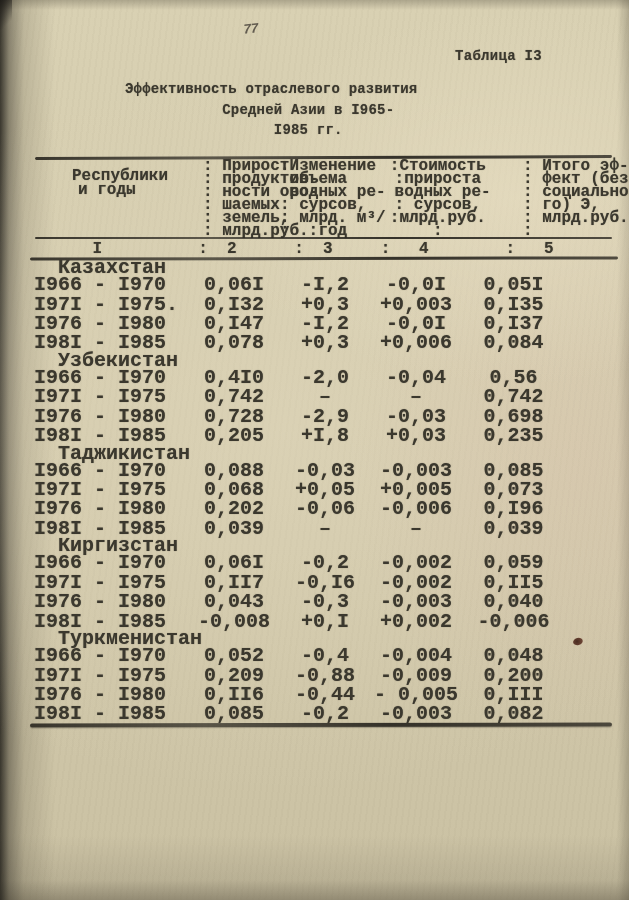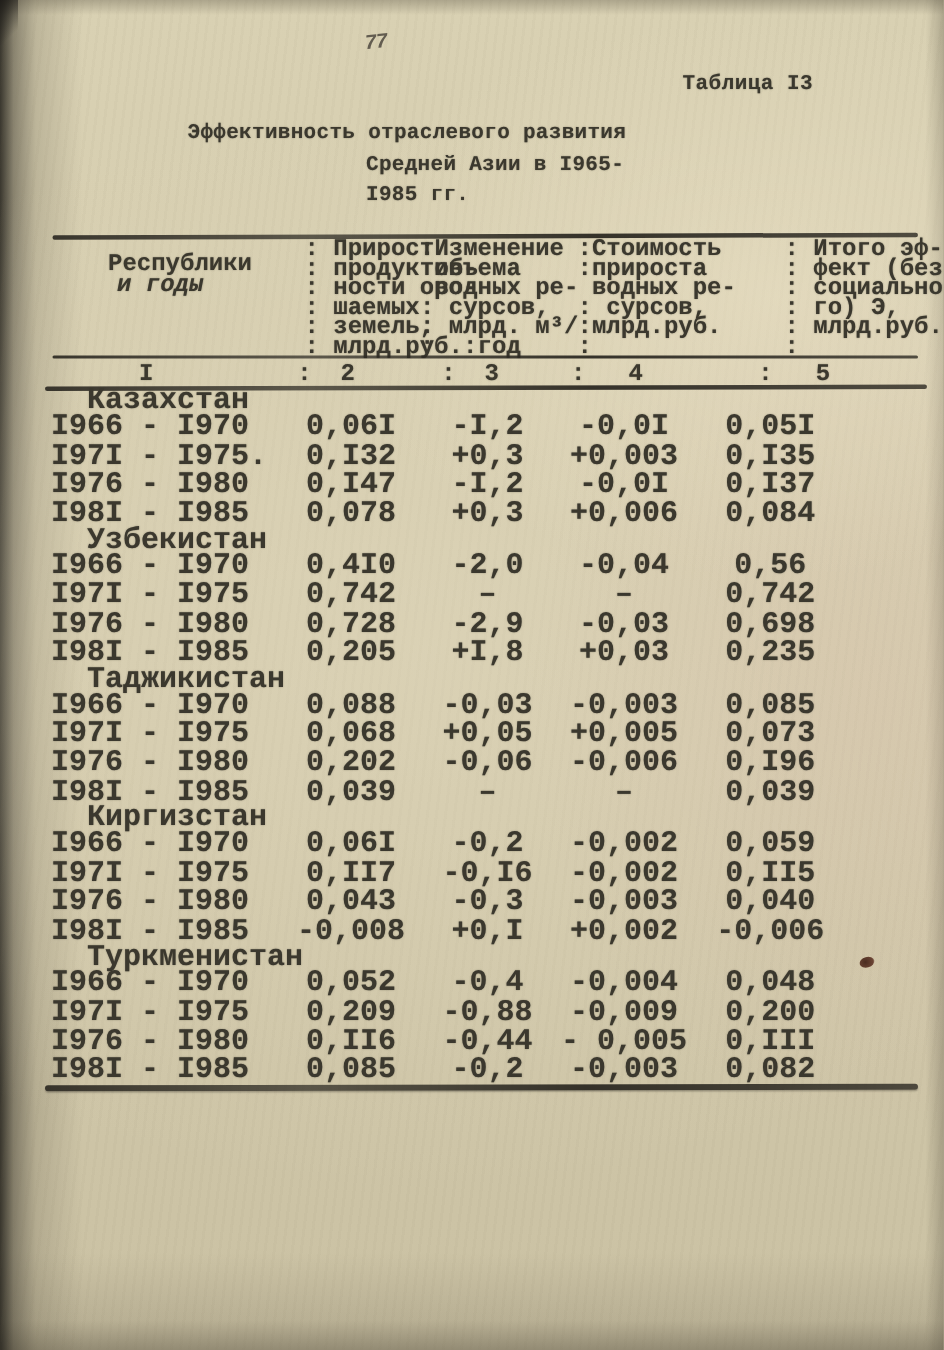--- a/index.html
+++ b/index.html
@@ -24,35 +24,35 @@
     text-shadow:0 0 1px rgba(59,56,46,.55);
   }
   .hw{
     position:absolute;left:243px;top:21px;
     font-size:14px;font-style:italic;letter-spacing:-1px;
     color:rgba(78,72,62,.85);transform:rotate(-6deg);
     font-weight:700;
   }
   .tbl-label{position:absolute;left:455px;top:48px;font-size:14px;letter-spacing:.3px;}
   .title{position:absolute;left:125px;top:79px;font-size:14px;line-height:20.5px;letter-spacing:.2px;}
-  .title .t2{margin-left:119px;}
+  .title .t2{margin-left:74px;text-align:center;}
   .rule{
     position:absolute;border-radius:2px;
     background:linear-gradient(to right, rgba(44,41,34,.92), rgba(44,41,34,.72) 30%, rgba(44,41,34,.95) 62%, rgba(44,41,34,.8));
   }
   .r1{left:35px;top:156px;width:577px;height:3px;transform:rotate(-.18deg);}
   .r2{left:35px;top:237px;width:577px;height:2px;}
   .r3{left:30px;top:257px;width:588px;height:3px;transform:rotate(-.12deg);}
   .r4{left:30px;top:723px;width:582px;height:4px;transform:rotate(-.1deg);box-shadow:0 1px 1px rgba(44,41,34,.3);}
   .hcell{position:absolute;top:160px;font-size:16px;line-height:13px;white-space:pre;}
   .hc1{left:72px;top:169px;line-height:14px;}
-  .hc1 .hl:nth-child(2){padding-left:6px;font-style:italic;}
+  .hc1 .hl:nth-child(2){padding-left:6px;}
   .hc2{left:203px;}
   .hc3{left:280px;}
-  .hc4{left:385px;}
+  .hc4{left:385px;text-align:center;}
   .hc5{left:503px;margin-left:20px;}
   .numline{position:absolute;left:35px;top:242px;font-size:16px;white-space:pre;line-height:15px;text-align:center;}
   .tbody{position:absolute;left:21px;top:260px;width:560px;font-size:20px;}
   .section-name{height:15.2px;line-height:15.2px;padding-left:37px;}
   .data-row{display:grid;grid-template-columns:168px 90px 92px 90px 105px;height:19.4px;line-height:19.4px;}
   .cell{text-align:center;white-space:pre;}
   .cell.c1{text-align:left;padding-left:13px;}
   .stain{
     position:absolute;left:573px;top:638px;width:10px;height:7px;border-radius:50%;
     background:radial-gradient(circle at 40% 45%, #4a2c20, #6b4434 70%, rgba(107,68,52,.2));

